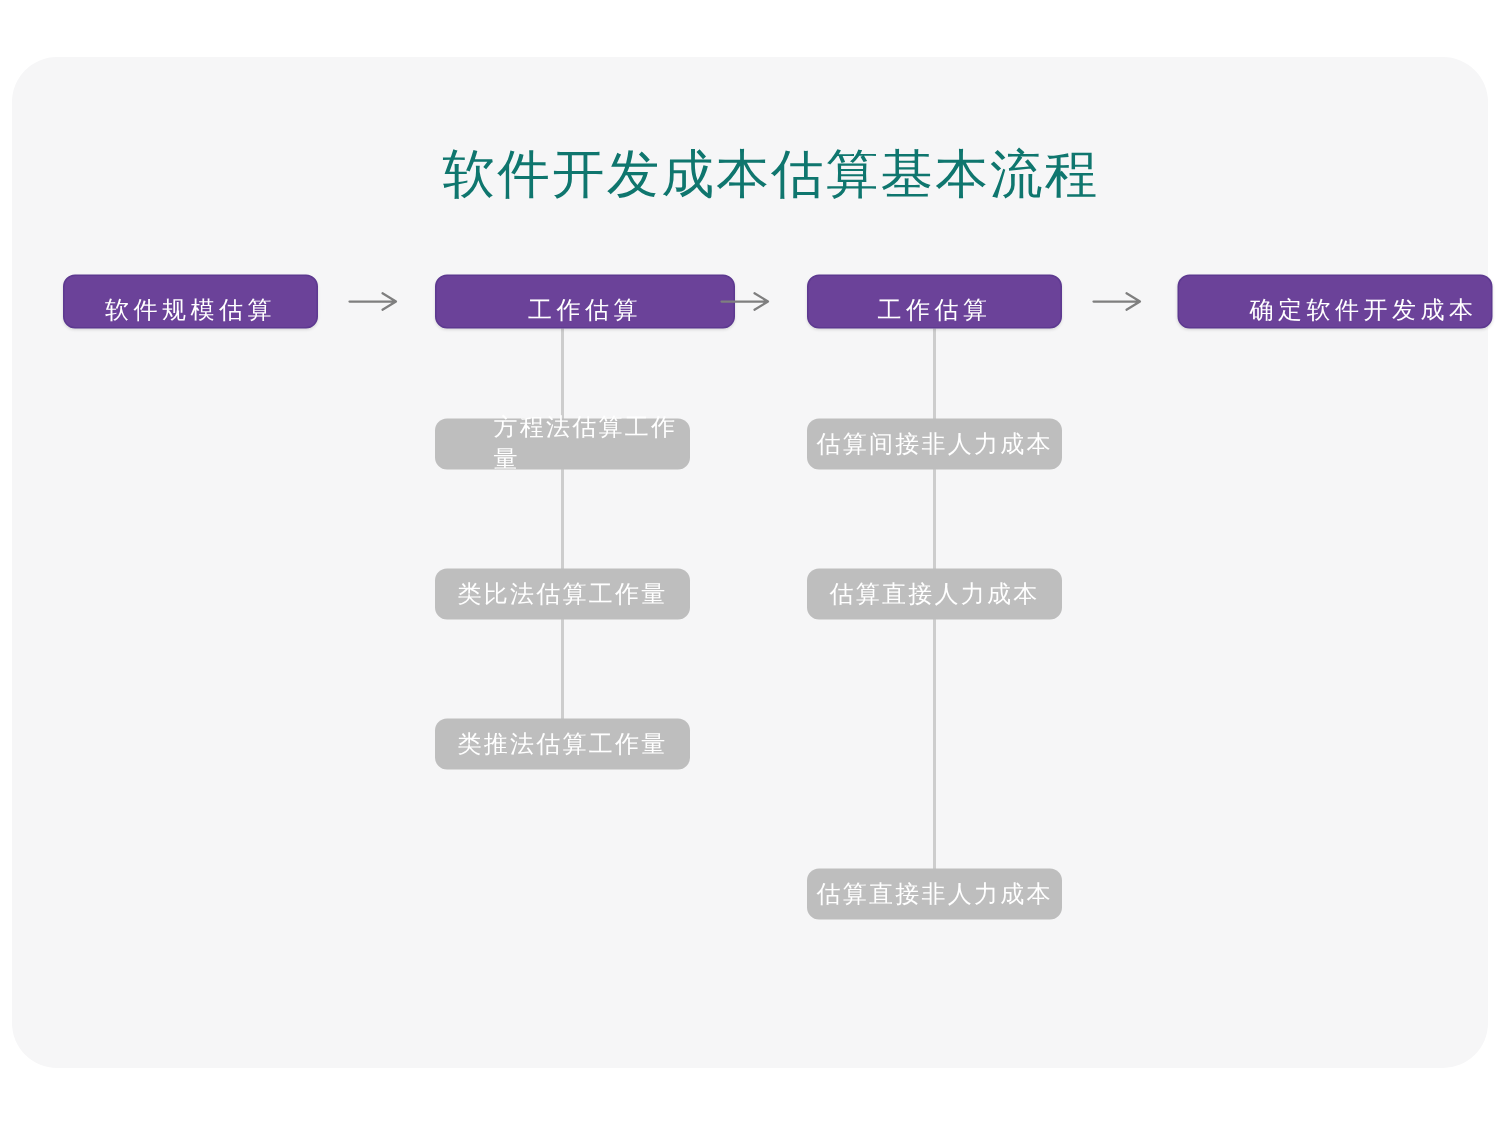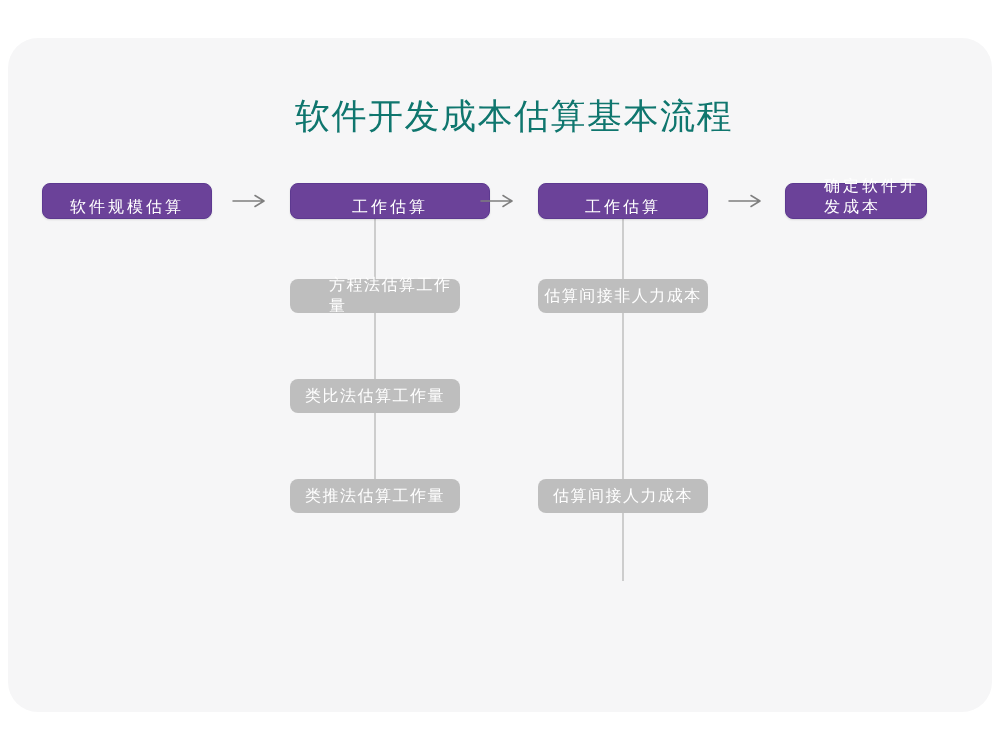--- a/index.html
+++ b/index.html
@@ -72,21 +72,21 @@
   }
   .v-connector {
     position: absolute;
     width: 2px;
     background: #CDCDCD;
   }
   
   .stage-1 { left: 34px;  top: 145px; width: 170px; }
   .stage-2 { left: 282px; top: 145px; width: 200px; }
   .stage-3 { left: 530px; top: 145px; width: 170px; }
-  .stage-4 { left: 777px; top: 145px; width: 142px; padding-left: 38px; }
+  .stage-4 { left: 777px; top: 145px; width: 210px; padding-left: 38px; }
   .arrow-1 { left: 224px; top: 155px; }
   .arrow-2 { left: 472px; top: 155px; }
   .arrow-3 { left: 720px; top: 155px; }
   .conn-a  { left: 366px; top: 181px; height: 262px; }
   .conn-b  { left: 614px; top: 181px; height: 362px; }
   .work-1 { left: 282px; top: 241px; padding-left: 39px; }
   .work-2 { left: 282px; top: 341px; }
   .work-3 { left: 282px; top: 441px; }
   .cost-1 { left: 530px; top: 241px; }
   .cost-2 { left: 530px; top: 341px; }
@@ -138,18 +138,21 @@
     <div class="sub-node work-3">
       <span>类推法估算工作量</span>
     </div>
     <div class="sub-node work-2">
       <span>类比法估算工作量</span>
     </div>
 
     <div class="sub-node cost-1">
       <span>估算间接非人力成本</span>
     </div>
-    <div class="sub-node cost-3">
-      <span>估算间接人力成本</span>
+    <div class="sub-node cost-2">
+      <span>估算直接人力成本</span>
+    </div>
+    <div class="sub-node cost-4">
+      <span>估算直接非人力成本</span>
     </div>
 
   </div>
 </div>
 
 </body></html>

